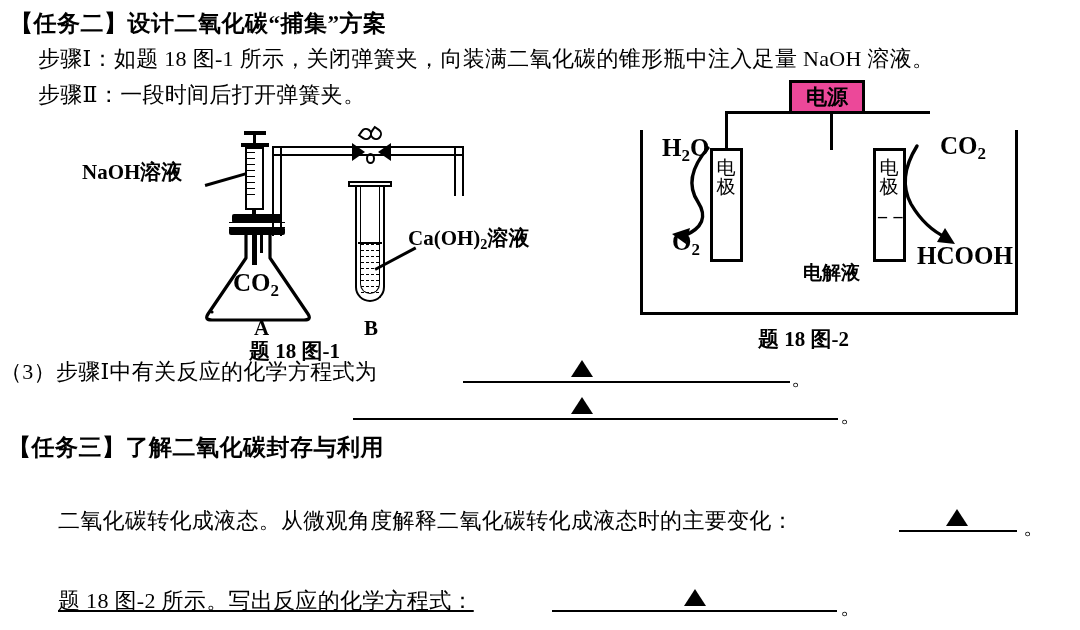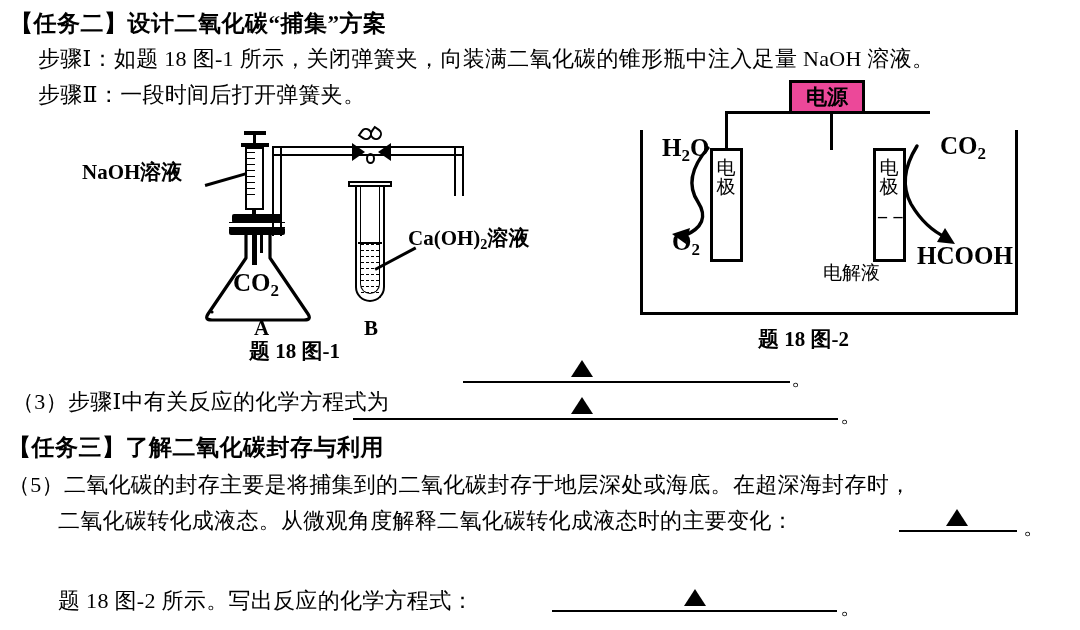--- a/index.html
+++ b/index.html
@@ -239,21 +239,21 @@
   }
   .el-dashes {
     position: absolute;
     font-size: 18px; font-weight: bold; letter-spacing: 1px;
   }
   .f2lab {
     position: absolute; font-size: 25px; font-weight: bold;
     white-space: nowrap;
     font-family: "Liberation Serif", "DejaVu Serif", serif;
   }
-  .f2lab-cn { position: absolute; font-size: 19px; font-weight: normal; white-space: nowrap; margin-left: 20px; }
+  .f2lab-cn { position: absolute; font-size: 19px; font-weight: bold; white-space: nowrap; }
 
   .cap {
     position: absolute; font-size: 21px; font-weight: bold;
     white-space: nowrap;
   }
 </style>
 </head>
 <body>
 
 <div id="page">
@@ -369,35 +369,34 @@
 
     <div class="f2lab" style="left:320px; top:52px;"><span>CO</span><span class="sub">2</span></div>
 
     <div class="f2lab" style="left:297px; top:162px;">HCOOH</div>
 
     <div class="f2lab-cn" style="left:183px; top:180px;">电解液</div>
 
     <div class="cap" style="left:138px; top:245px;">题 18 图-2</div>
   </div>
 
-  <div class="txt body-line" style="left:12px; top:357px;margin-top:30px;"><span>（3）</span><span>步骤Ⅰ中有关反应的化学方程式为</span></div>
+  <div class="txt body-line" style="left:0; top:357px;"><span>（3）</span><span>步骤Ⅰ中有关反应的化学方程式为</span></div>
   <div class="blank" style="left:463px; top:381px; width:327px;"></div>
   <div class="tri" style="left:571px; top:360px;"></div>
   <div class="period" style="left:791px; top:363px;">。</div>
 
   <div class="blank" style="left:353px; top:418px; width:485px;"></div>
   <div class="tri" style="left:571px; top:397px;"></div>
   <div class="period" style="left:840px; top:400px;">。</div>
 
   <div class="txt task-head" style="left:8px; top:432px;">【任务三】了解二氧化碳封存与利用</div>
 
-  <div class="txt body-line" style="left:8px; top:470px;"><span>（5）</span><span>二氧化碳的封存主要是将捕集到的二氧化碳封存于地层深处或海底。在超深海封存时，</span></div>
   <div class="txt body-line" style="left:58px; top:506px;">二氧化碳转化成液态。从微观角度解释二氧化碳转化成液态时的主要变化：</div>
   <div class="blank" style="left:899px; top:530px; width:118px;"></div>
   <div class="tri" style="left:946px; top:509px;"></div>
   <div class="period" style="left:1023px; top:512px;">。</div>
 
-  <div class="txt body-line" style="left:58px; top:586px;">题 18 图-2 所示。写出反应的化学方程式：</div>
+  <div class="txt body-line" style="left:58px; top:586px;text-decoration:underline;">题 18 图-2 所示。写出反应的化学方程式：</div>
   <div class="blank" style="left:552px; top:610px; width:285px;"></div>
   <div class="tri" style="left:684px; top:589px;"></div>
   <div class="period" style="left:840px; top:592px;">。</div>
 
 </div>
 
 </body></html>

